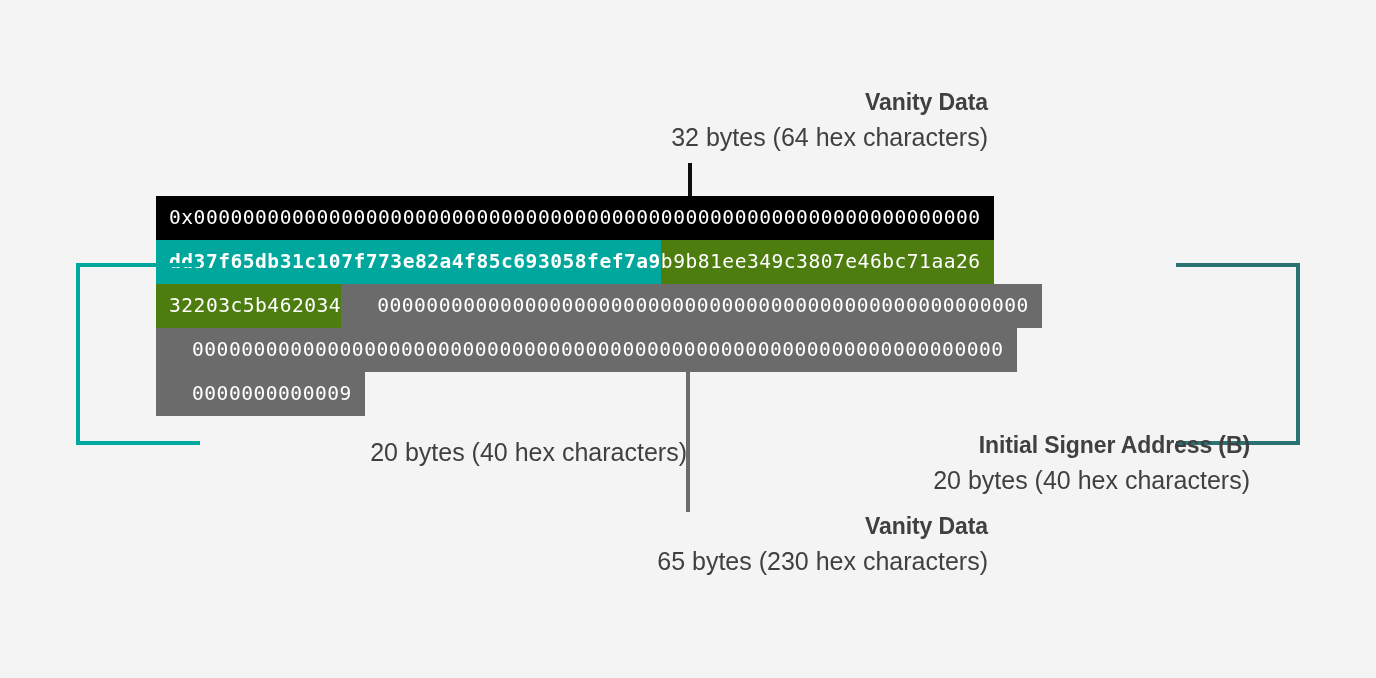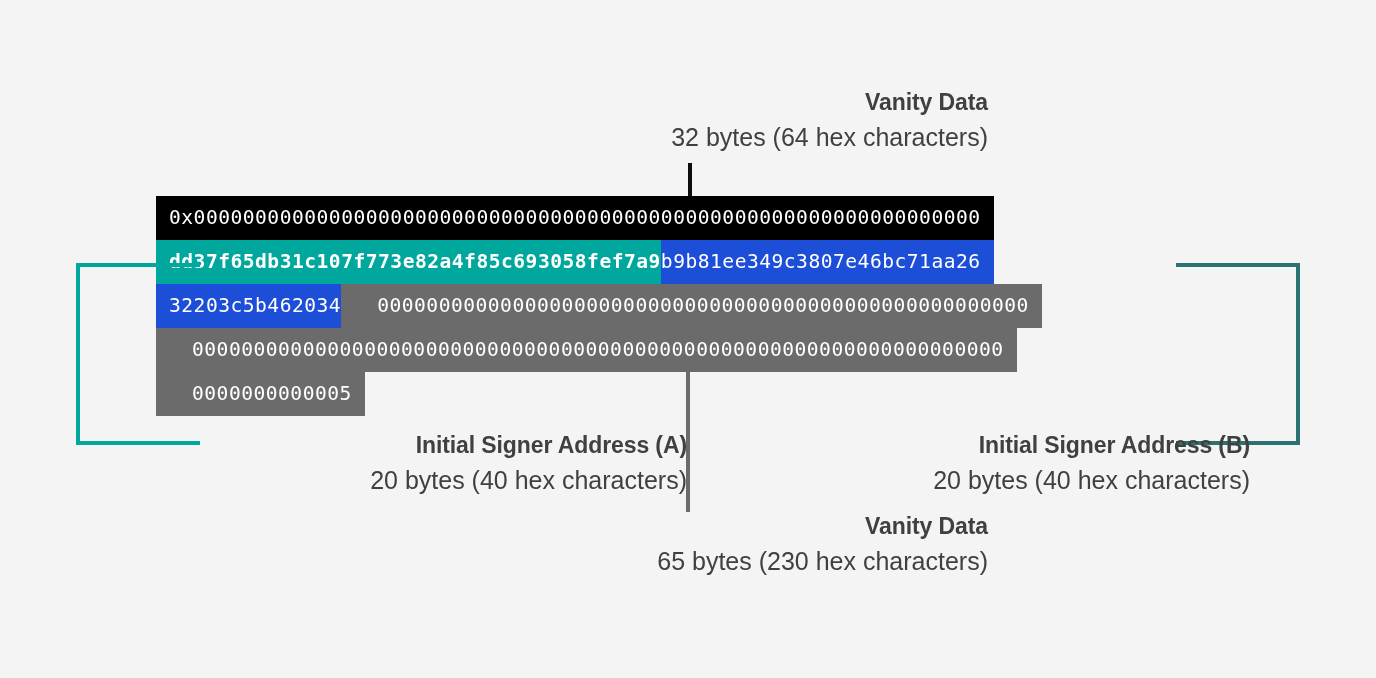--- a/index.html
+++ b/index.html
@@ -83,21 +83,21 @@
   }
   .seg {
     display: block;
     padding: 0;
   }
   .seg-pad-left { padding-left: 13px; }
   .seg-pad-right { padding-right: 13px; }
 
   .bg-black { background: #000000; }
   .bg-teal  { background: #00a79d; font-weight: bold; }
-  .bg-dteal { background: #1d4ed8; text-align: right; }
+  .bg-dteal { background: #4d7c0f; text-align: right; }
   .bg-gray  { background: #6b6b6b; padding-left: 36px; }
 
   
   .connector {
     position: absolute;
   }
   #connector-vanity-top {
     left: 688px;
     top: 163px;
     width: 4px;
@@ -162,31 +162,30 @@
     <div class="hexrow">
       <span class="seg bg-dteal seg-pad-left">32203c5b462034</span>
       <span class="seg bg-gray seg-pad-right">00000000000000000000000000000000000000000000000000000</span>
     </div>
 
     <div class="hexrow">
       <span class="seg bg-gray seg-pad-left seg-pad-right">000000000000000000000000000000000000000000000000000000000000000000</span>
     </div>
 
     <div class="hexrow">
-      <span class="seg bg-gray seg-pad-left seg-pad-right">0000000000005</span>
+      <span class="seg bg-gray seg-pad-left seg-pad-right">0000000000009</span>
     </div>
 
   </div>
 
   <div class="bracket" id="bracket-signer-a"></div>
 
   <div class="bracket" id="bracket-signer-b"></div>
 
   <div class="label-block" id="label-signer-a">
-    <div class="label-title">Initial Signer Address (A)</div>
     <div class="label-sub">20 bytes (40 hex characters)</div>
   </div>
 
   <div class="label-block" id="label-signer-b">
     <div class="label-title">Initial Signer Address (B)</div>
     <div class="label-sub">20 bytes (40 hex characters)</div>
   </div>
 
   <div class="connector" id="connector-vanity-bottom"></div>
 

